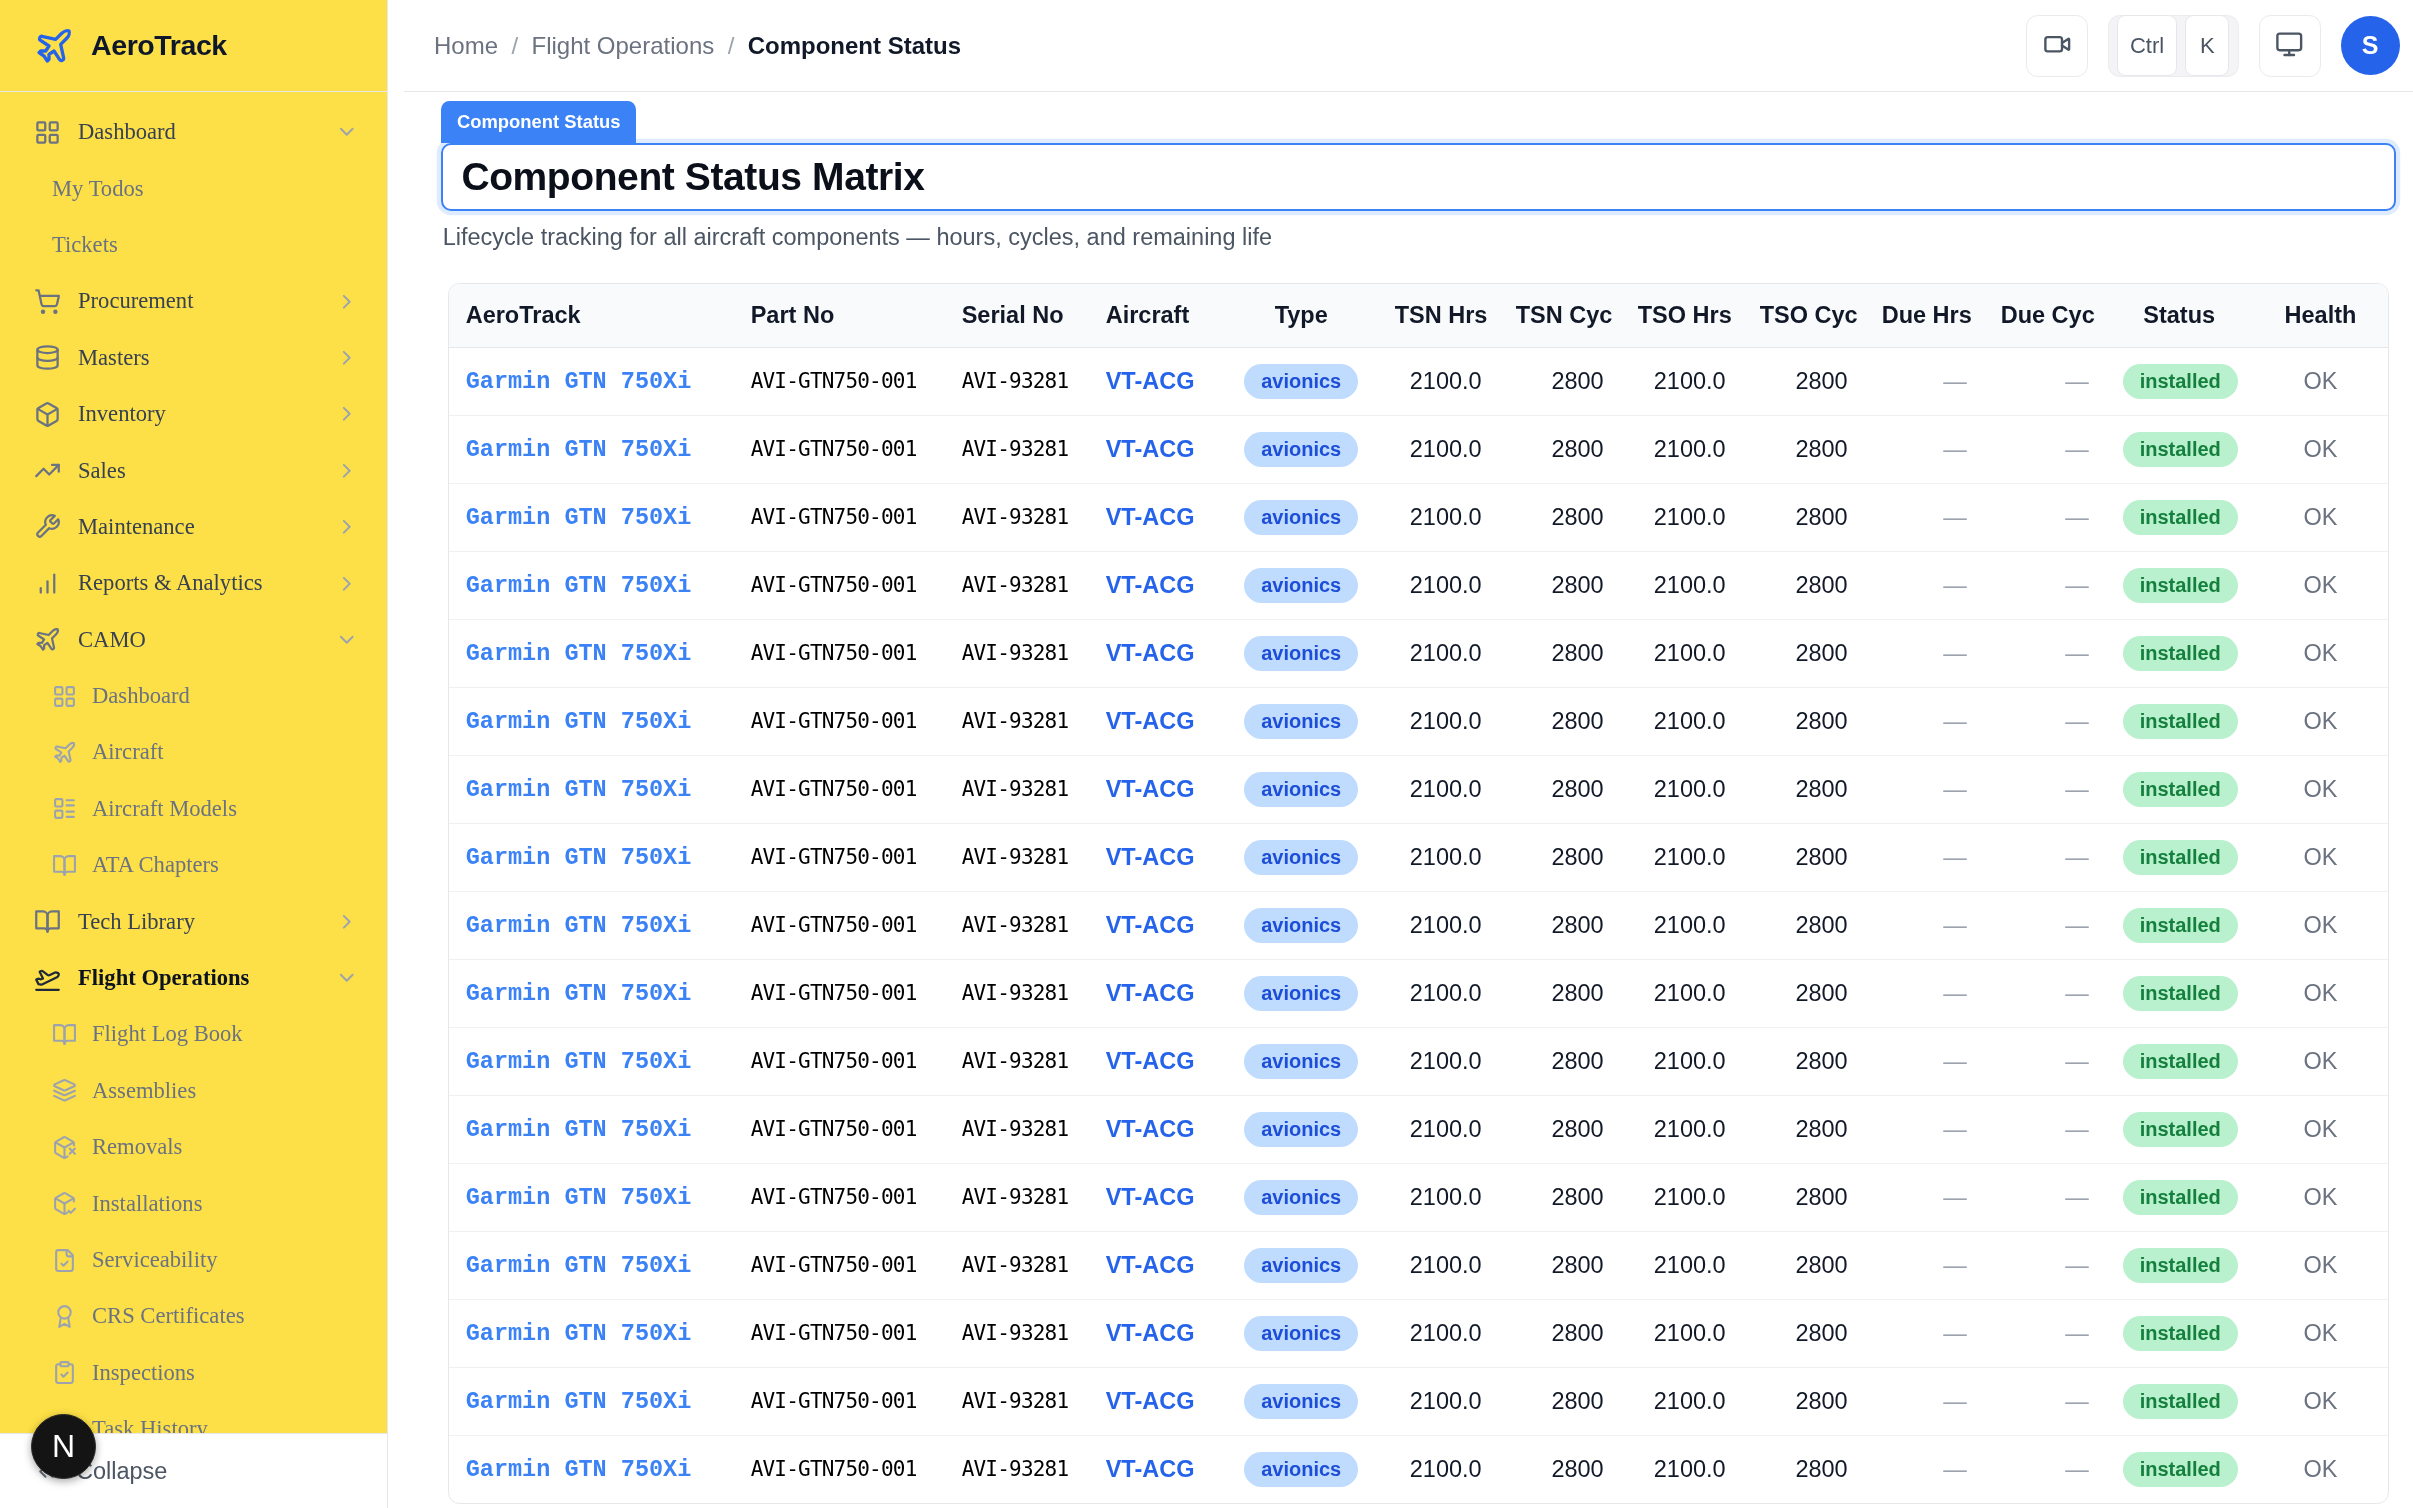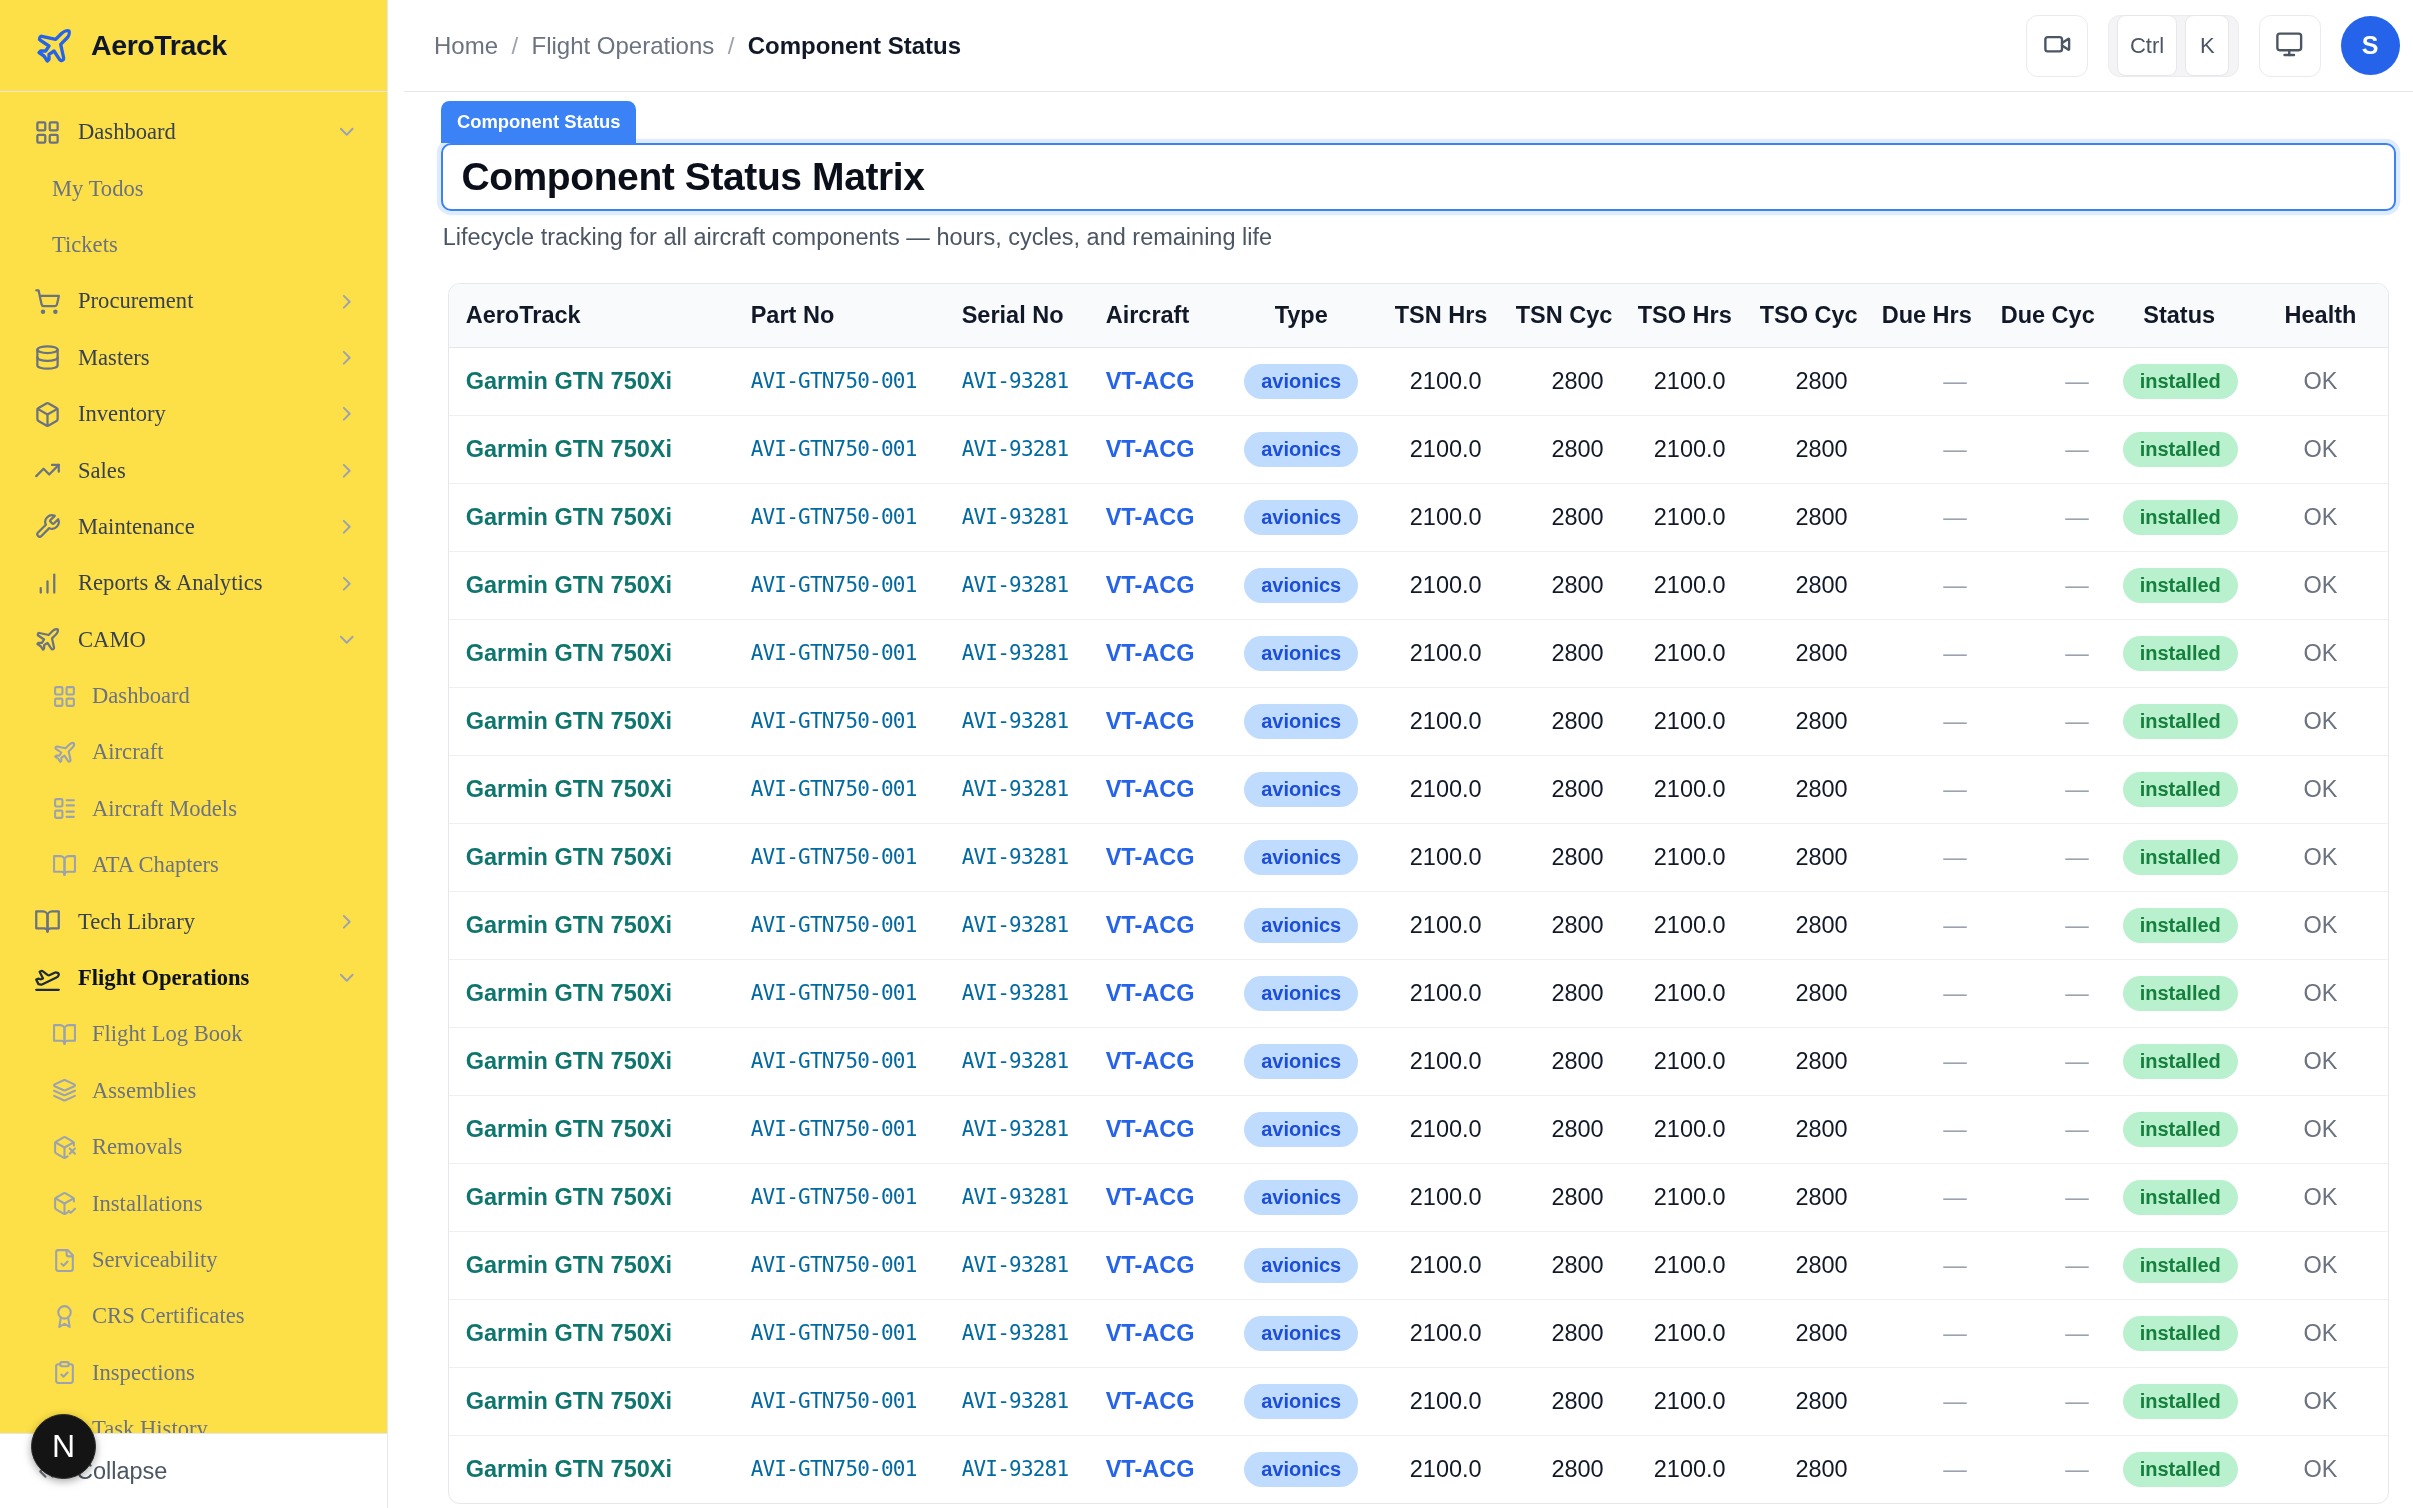--- a/index.html
+++ b/index.html
@@ -71,22 +71,22 @@
   .subtitle { margin-top:13.4px; font-size:23.5px; color:#4b5563; padding-left:1.7px; }
 
   .table-card { margin:32px 6.7px 0 6.7px; border:1.7px solid #e5e7eb; border-radius:11.7px; overflow:hidden;
                 background:#fff; }
   table { width:100%; border-collapse:collapse; table-layout:fixed; }
   thead th { height:63px; background:#f9fafb; border-bottom:1.7px solid #e5e7eb; font-size:23.5px;
              font-weight:700; color:#111827; padding:0 17px; white-space:nowrap; }
   tbody td { height:68px; font-size:23.5px; color:#111827; padding:0 17px; white-space:nowrap; }
   tbody tr + tr td { border-top:1.7px solid #eef0f3; }
   .al { text-align:left; } .ar { text-align:right; } .ac { text-align:center; }
-  .cell-link { color:#0f766e; font-weight:600; cursor:pointer; }
-  .cell-mono { font-family:"DejaVu Sans Mono", monospace; font-size:21px; color:#0369a1; letter-spacing:-0.8px; }
+  .cell-link { color:#3b82f6; font-weight:600; cursor:pointer;font-family:Liberation Mono, monospace; }
+  .cell-mono { font-family:"DejaVu Sans Mono", monospace; font-size:21px; color:#000000; letter-spacing:-0.8px; }
   .cell-reg  { color:#2563eb; font-weight:700; cursor:pointer; }
   .pill { display:inline-block; border-radius:837px; font-size:20px; font-weight:600; padding:7.5px 17px; line-height:1; }
   .pill-blue  { background:#bfdbfe; color:#1d4ed8; }
   .pill-green { background:#b9f0cd; color:#15803d; }
   .cell-dash  { color:#9ca3af; }
   .cell-muted { color:#6b7280; }
 </style>
 </head>
 <body>
 

